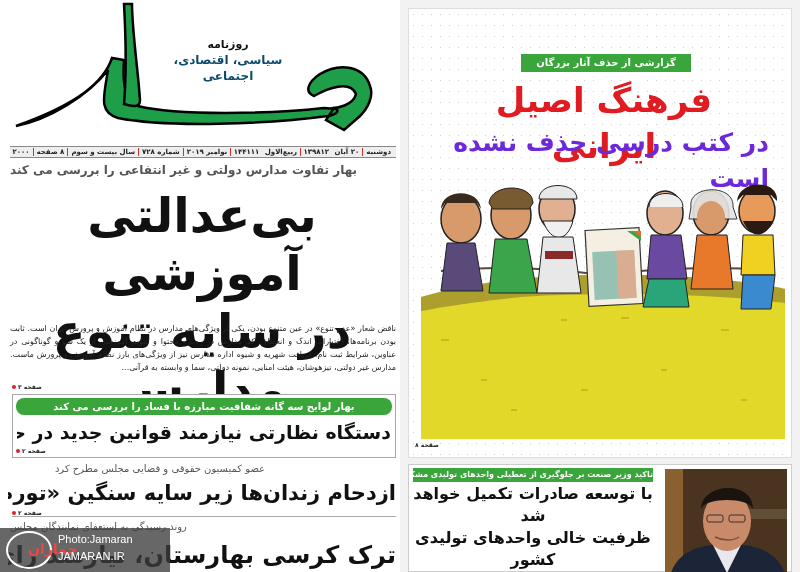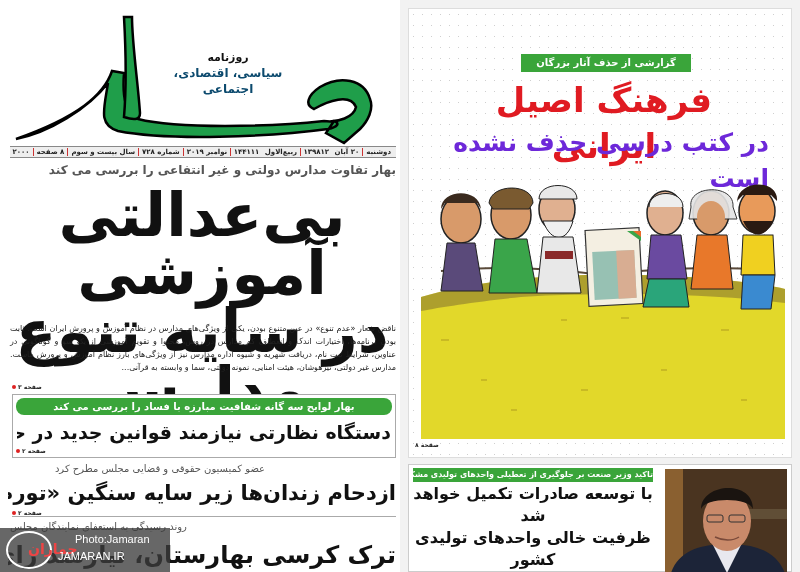--- a/index.html
+++ b/index.html
@@ -1,52 +1,52 @@
 <!DOCTYPE html>
 <html><head>
 <meta charset="utf-8">
 <style>
   * { margin:0; padding:0; box-sizing:border-box; }
   html, body { width:800px; height:572px; overflow:hidden; background:#ffffff; }
   body { position:relative; font-family:"DejaVu Sans", sans-serif; color:#111; }
-  .rtl { direction:rtl; text-align:right; }
+  .rtl { direction:rtl; text-align:left; }
 
   
   #left { position:absolute; left:0; top:0; width:400px; height:572px; background:#fff; }
-  #masthead { position:absolute; left:8px; top:13px; width:386px; height:136px; }
+  #masthead { position:absolute; left:8px; top:0; width:386px; height:136px; }
   #logo-svg { position:absolute; left:0; top:0; width:386px; height:136px; }
   #tagline { position:absolute; left:140px; top:38px; width:160px; text-align:center; direction:rtl; }
   #tagline .t1 { font-size:11px; font-weight:bold; line-height:14px; color:#111; }
   #tagline .t2 { font-size:12px; font-weight:bold; line-height:16px; color:#0c4a6e; }
   #dateline { position:absolute; left:10px; top:146px; width:386px; height:12px; border-top:1px solid #888; border-bottom:1px solid #888; background:#eee;
               font-size:7px; line-height:10px; font-weight:bold; direction:rtl; text-align:right; white-space:nowrap; overflow:hidden; color:#222; padding:0 2px; }
   #dateline span { padding:0 3px; border-left:1px solid #c33; }
   #dateline span:last-child { border-left:none; }
 
   #kicker1 { position:absolute; left:10px; top:162px; width:386px; font-size:12px; font-weight:bold; color:#555; line-height:16px; }
-  #headline1 { position:absolute; left:8px; top:186px; width:388px; font-size:60px; font-weight:bold; line-height:58px; color:#111; letter-spacing:-1px; text-align:center; }
+  #headline1 { position:absolute; left:8px; top:186px; width:388px; font-size:48px; font-weight:bold; line-height:58px; color:#111; letter-spacing:-1px; text-align:center; }
   #body1 { position:absolute; left:10px; top:322px; width:386px; font-size:8px; line-height:13px; color:#222; text-align:justify; }
   .pageref { position:absolute; font-size:6px; font-weight:bold; color:#222; direction:rtl; }
   .pageref::after { content:""; display:inline-block; width:4px; height:4px; background:#d22; border-radius:50%; margin-right:2px; vertical-align:middle; }
 
   #box2 { position:absolute; left:12px; top:394px; width:384px; height:64px; border:1px solid #aaa; background:#fff; }
   #box2 .greenbar { position:absolute; left:3px; top:3px; right:3px; height:17px; background:#3aa53a; color:#fff; font-size:10px; font-weight:bold; line-height:17px; text-align:center; direction:rtl;border-radius:8px; }
   #box2 .hl { position:absolute; left:4px; right:4px; top:24px; font-size:19px; font-weight:bold; line-height:26px; color:#111; text-align:right; direction:rtl; white-space:nowrap; overflow:hidden; }
 
   #kicker3 { position:absolute; left:10px; top:462px; width:300px; font-size:10px; color:#555; text-align:center; line-height:14px; }
   #headline3 { position:absolute; left:8px; top:478px; width:388px; font-size:21px; font-weight:bold; line-height:30px; color:#111; text-align:right; white-space:nowrap; overflow:hidden; }
   #sep3 { position:absolute; left:12px; top:516px; width:384px; height:1px; background:#aaa; }
   #kicker4 { position:absolute; left:10px; top:520px; width:300px; font-size:10px; color:#555; text-align:center; line-height:14px; }
   #headline4 { position:absolute; left:8px; top:538px; width:388px; font-size:24px; font-weight:bold; line-height:34px; color:#111; text-align:right; white-space:nowrap; overflow:hidden; }
 
   
   #watermark { position:absolute; left:0; top:528px; width:170px; height:44px; background:rgba(60,60,60,0.78); }
   #wm-logo { position:absolute; left:6px; top:3px; width:46px; height:38px; border:2px solid #fff; border-radius:50%; }
   #wm-logo .glyph { position:absolute; left:20px; top:8px; font-size:14px; color:#ef4444; font-weight:bold; }
-  #wm-text1 { position:absolute; left:58px; top:4px; font-size:11px; color:#fff; line-height:15px; font-family:"Liberation Sans", sans-serif;margin-left:17px; }
+  #wm-text1 { position:absolute; left:58px; top:4px; font-size:11px; color:#fff; line-height:15px; font-family:"Liberation Sans", sans-serif; }
   #wm-text2 { position:absolute; left:58px; top:21px; font-size:11px; color:#fff; line-height:15px; font-family:"Liberation Sans", sans-serif; }
 
   
   #right { position:absolute; left:400px; top:0; width:400px; height:572px; background:#f2f2f2; }
   #cartoon-box { position:absolute; left:8px; top:8px; width:384px; height:450px; background:#fff; border:1px solid #ddd; overflow:hidden; }
   #speckle { position:absolute; left:0; top:0; width:100%; height:100%;
              background-image: radial-gradient(#bbb 0.6px, transparent 0.8px); background-size:9px 11px; opacity:0.7; }
   #cartoon-kicker { position:absolute; left:112px; top:45px; width:170px; height:18px; background:#3aa53a; color:#fff; font-size:10px; font-weight:bold; line-height:18px; text-align:center; direction:rtl; }
   #cartoon-hl-red { position:absolute; left:30px; top:68px; width:330px; font-size:34px; font-weight:bold; color:#e01b22; text-align:center; line-height:46px; direction:rtl; }
   #cartoon-hl-black { position:absolute; left:30px; top:116px; width:330px; font-size:25px; font-weight:bold; color:#6d28d9; text-align:right; line-height:36px; direction:rtl; }

